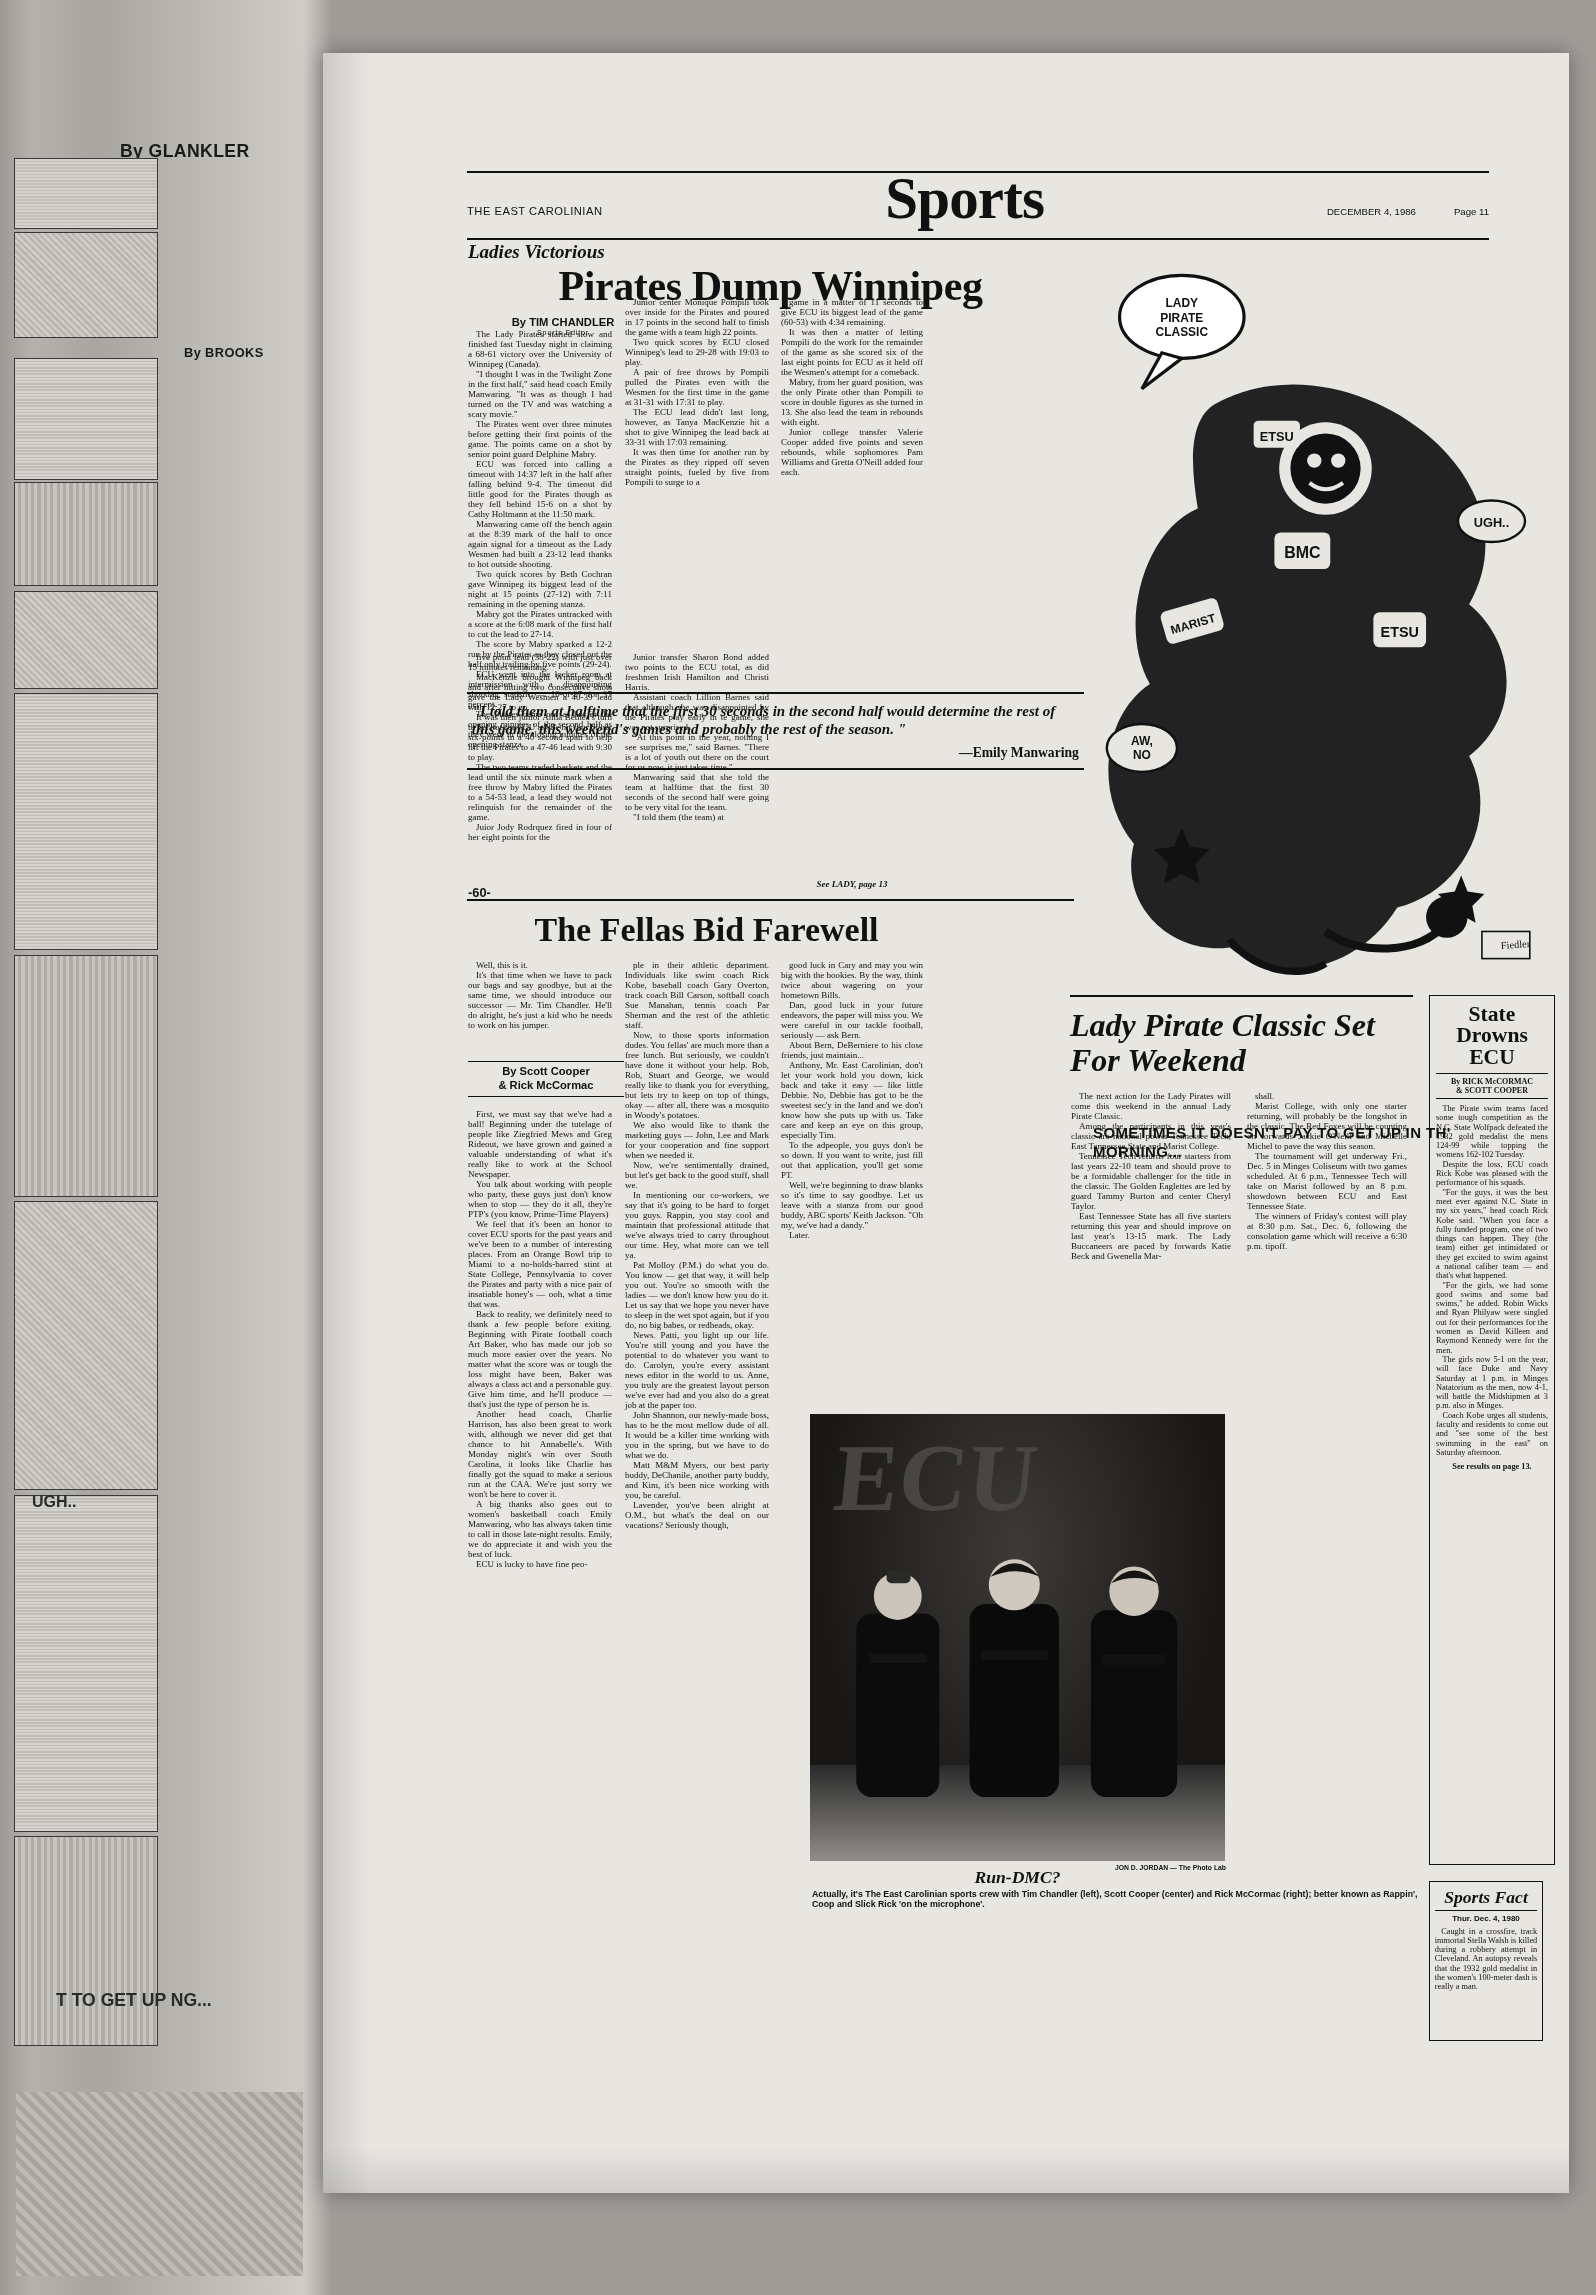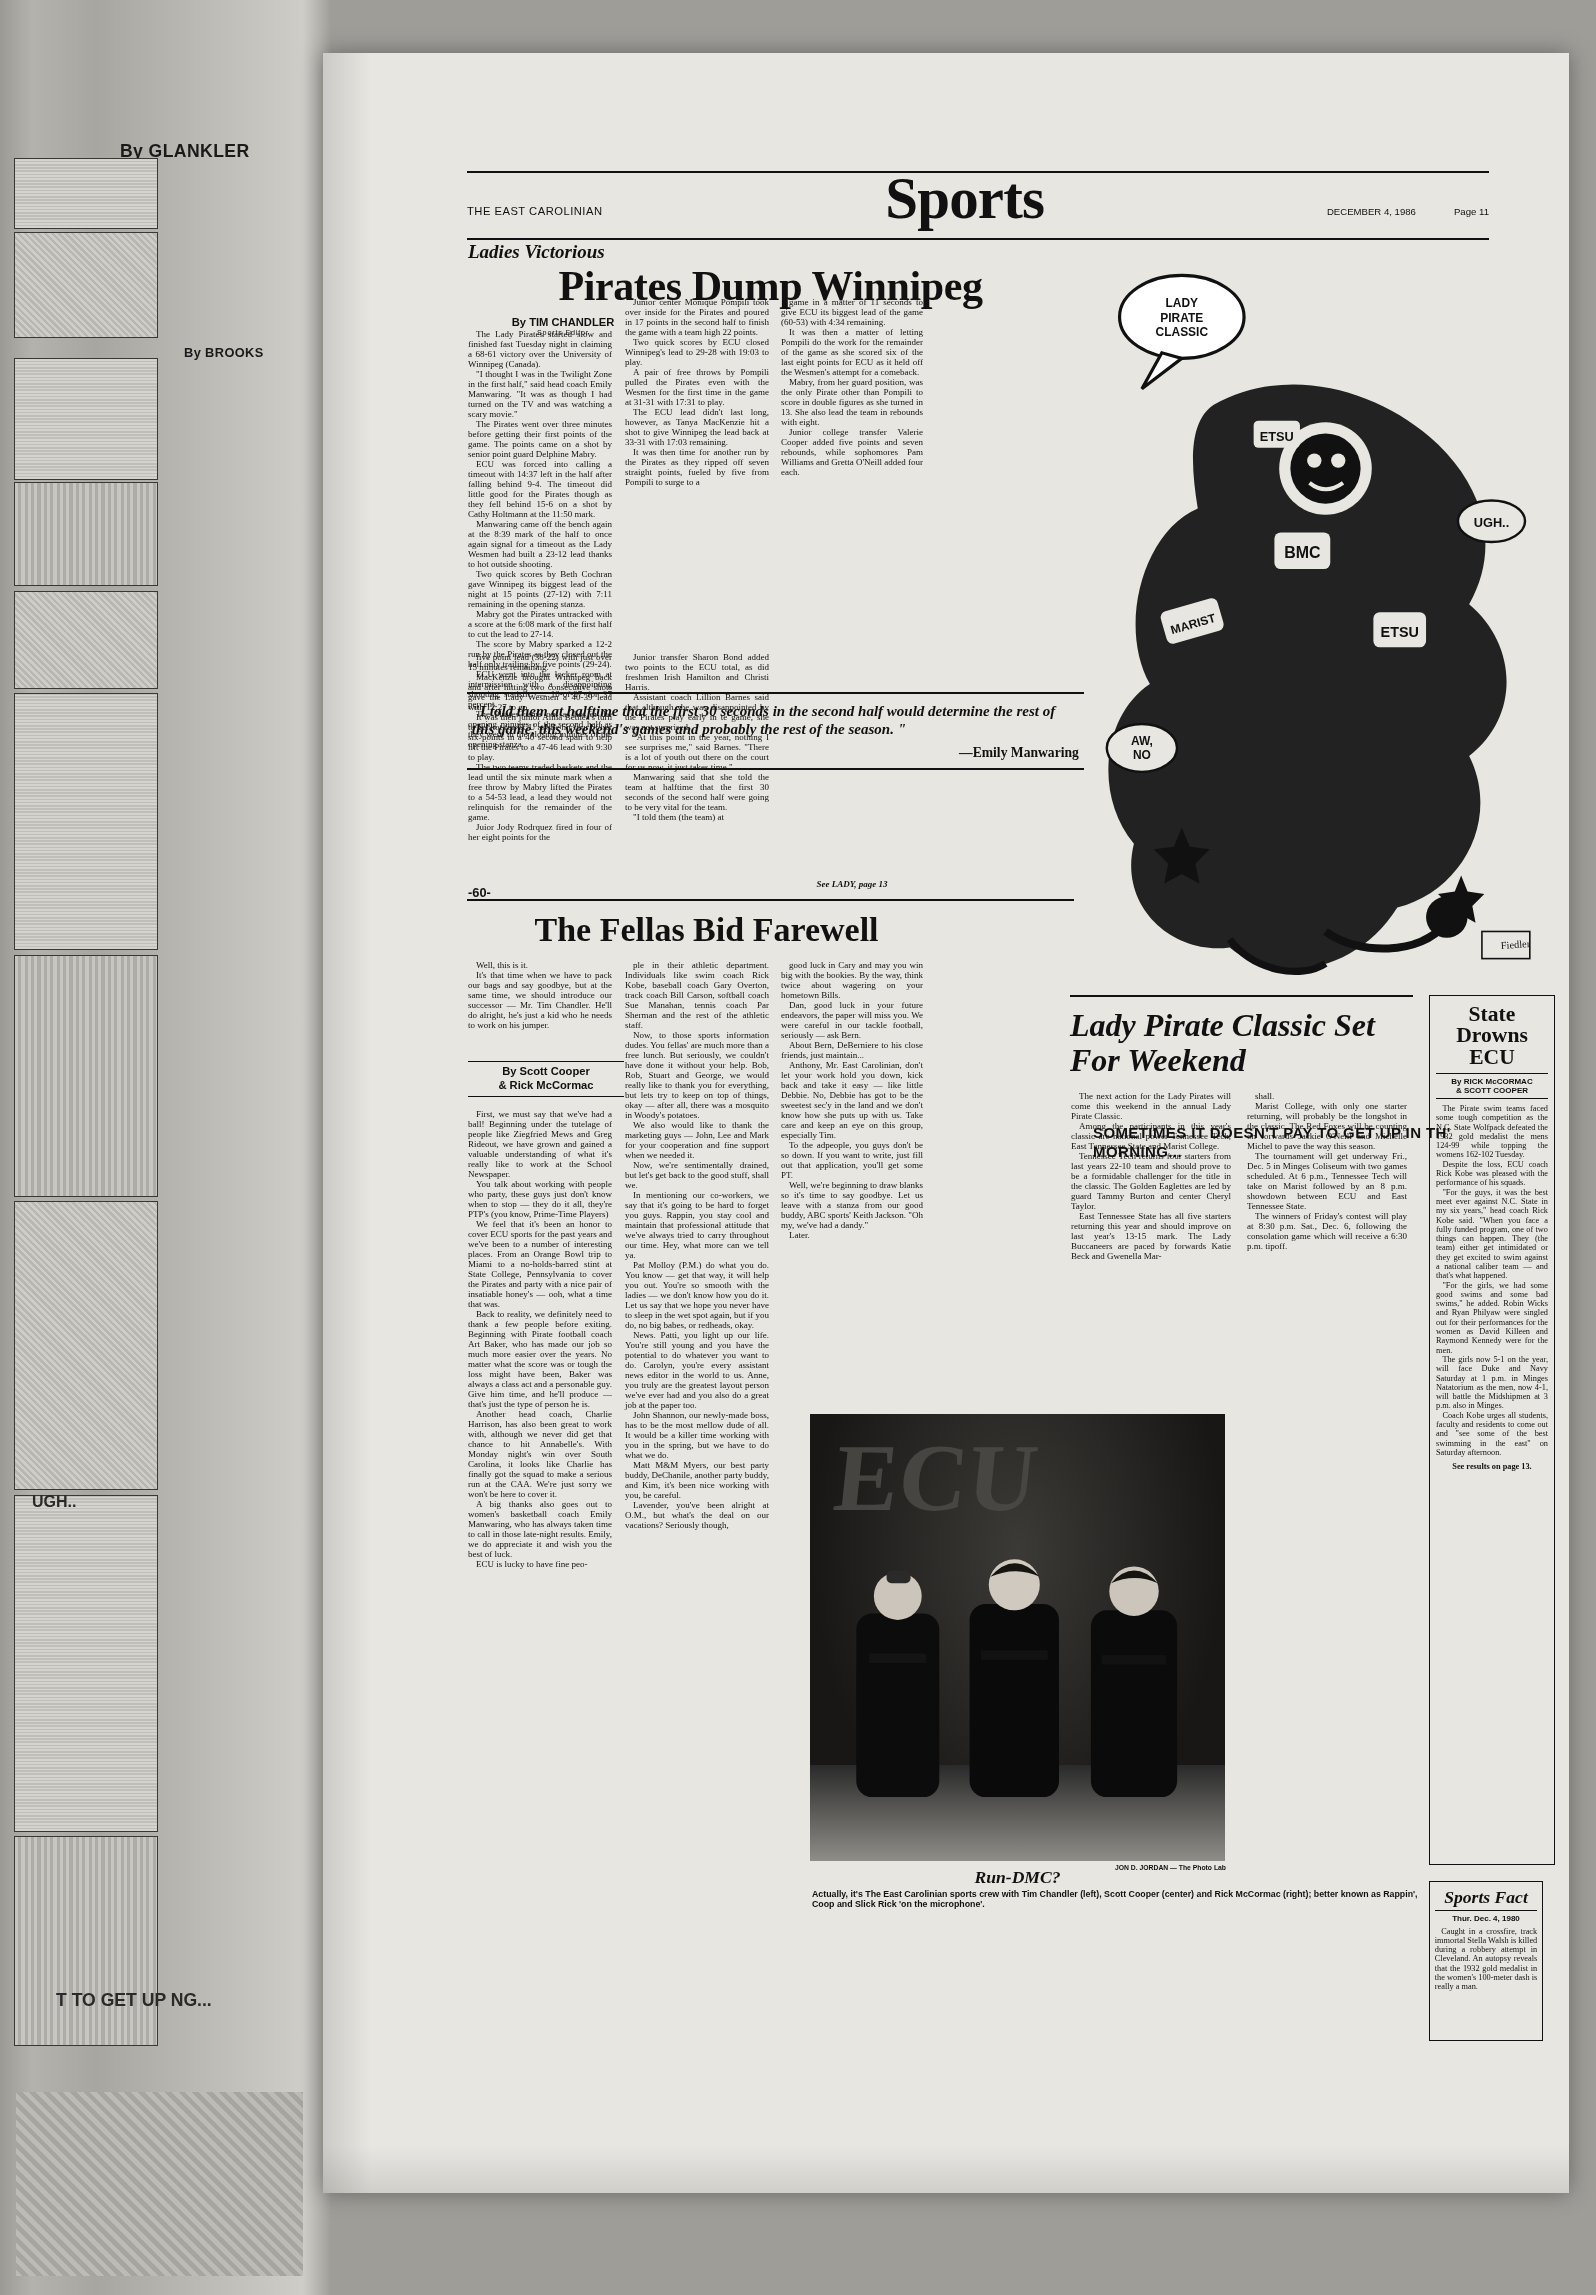--- a/index.html
+++ b/index.html
@@ -119,21 +119,21 @@
   }
   .box-state{
     position:absolute;left:1106px;top:942px;width:126px;height:870px;
     border:1.6px solid #111;padding:6px;box-sizing:border-box;
   }
   .box-state h3{
     margin:1.6px 0 1.6px 0;text-align:center;font-family:"Liberation Serif",serif;
     font-weight:bold;font-size:21.6px;line-height:21.6px;
   }
   .box-state .bl{
-    text-align:center;font-family:Liberation Sans, sans-serif;font-weight:bold;font-size:8px;
+    text-align:center;font-family:Liberation Serif, serif;font-weight:bold;font-size:8px;
     line-height:9.6px;margin:4.8px 0 4.8px 0;border-top:1.2px solid #111;border-bottom:1.2px solid #111;padding:2.4px 0;
   }
   .box-state p{margin:0;font-size:8.3px;line-height:9.3px;text-align:justify;text-indent:6.4px;}
   .box-state .seeres{font-weight:bold;text-align:center;text-indent:0;margin-top:4.8px;}
 
   .box-fact{
     position:absolute;left:1106px;top:1828px;width:114px;height:160px;
     border:1.6px solid #111;padding:4.8px;box-sizing:border-box;
   }
   .box-fact h4{

